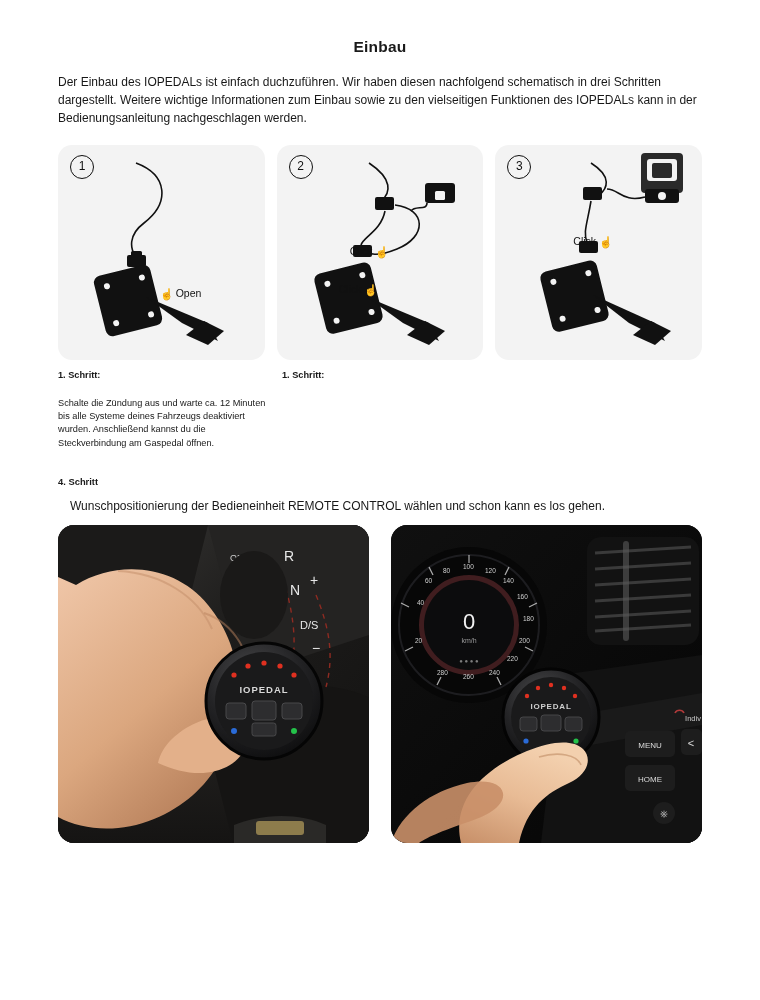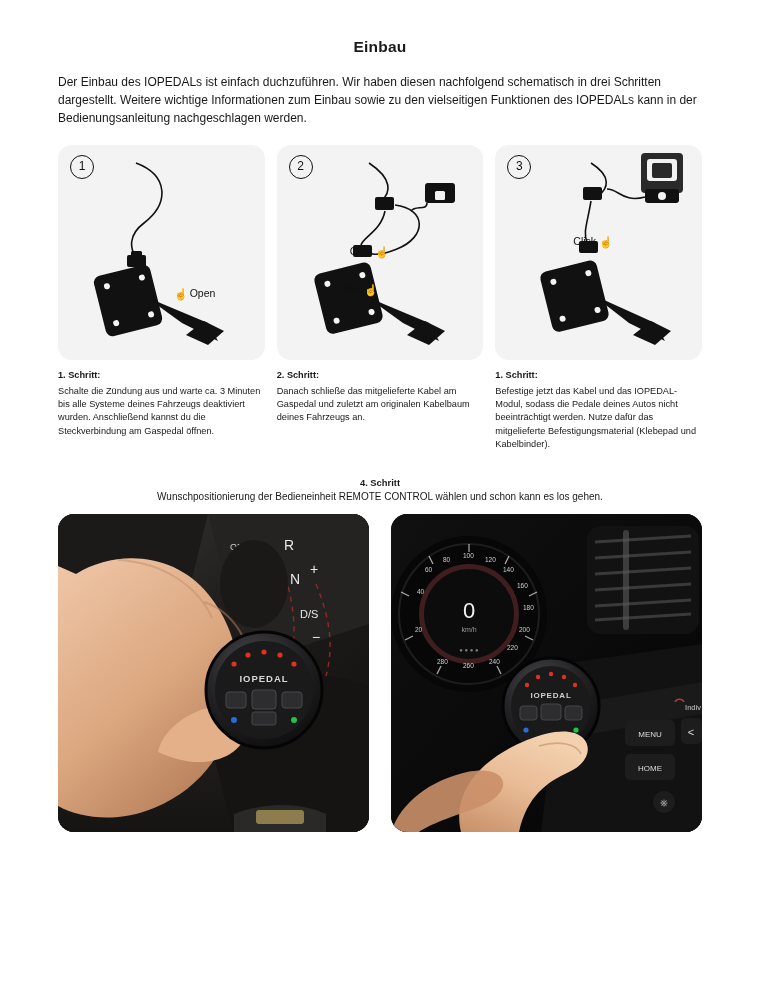--- a/index.html
+++ b/index.html
@@ -68,21 +68,21 @@
     top: 0;
     left: 0;
   }
   .panel-label {
     position: absolute;
     font-size: 10.5px;
     color: #111;
     white-space: nowrap;
     margin-top: 48px;
   }
-  .lbl-open  { left: 116px; top: 94px; }
+  .lbl-open  { left: 102px; top: 94px; }
   .lbl-click1 { left: 73px;  top: 52px; }
   .lbl-click2 { left: 62px;  top: 90px; }
   .lbl-click3 { left: 78px;  top: 42px; }
 
   .hand-glyph {
     display: inline-block;
     transform: translateY(1px);
     margin-right: 2px;
     font-size: 11px;
   }
@@ -95,35 +95,34 @@
   }
   .caption {
     width: 212px;
     font-size: 9.2px;
     line-height: 1.42;
     color: #181818;
   }
   .caption .hd {
     font-weight: bold;
     display: block;
-    margin-bottom: 3px;
+    margin-bottom: 15px;
   }
   
   .step4 {
     margin-top: 26px;
-    text-align: center;
   }
   .step4 .hd {
     font-size: 9.4px;
     font-weight: bold;
     margin: 0 0 3px 0;
   }
   .step4 .txt {
-    font-size: 10px;
-    margin: 0;
+    font-size: 12px;
+    margin: 12px;
     color: #181818;
   }
   .photos {
     display: flex;
     gap: 22px;
     margin-top: 12px;
   }
   .photo {
     width: 311px;
     height: 318px;
@@ -231,29 +230,24 @@
       </svg>
       <div class="panel-label lbl-click3">
         <span>Click</span> <span class="hand-glyph">☝</span>
       </div>
     </div>
   </div>
 
   <div class="captions">
     <div class="caption">
       <span class="hd">1. Schritt:</span>
-      <span>Schalte die Zündung aus und warte ca. 3 Minuten bis alle Systeme deines Fahrzeugs deaktiviert wurden. Anschließend kannst du die Steckverbindung am Gaspedal öffnen.</span>
-    </div>
-    <div class="caption">
-      <span class="hd">2. Schritt:</span>
-      <span>Danach schließe das mitgelieferte Kabel am Gaspedal und zuletzt am originalen Kabelbaum deines Fahrzeugs an.</span>
+      <span>Schalte die Zündung aus und warte ca. 12 Minuten bis alle Systeme deines Fahrzeugs deaktiviert wurden. Anschließend kannst du die Steckverbindung am Gaspedal öffnen.</span>
     </div>
     <div class="caption">
       <span class="hd">1. Schritt:</span>
-      <span>Befestige jetzt das Kabel und das IOPEDAL-Modul, sodass die Pedale deines Autos nicht beeinträchtigt werden. Nutze dafür das mitgelieferte Befestigungsmaterial (Klebepad und Kabelbinder).</span>
     </div>
   </div>
 
   <div class="step4">
     <p class="hd">4. Schritt</p>
     <p class="txt">Wunschpositionierung der Bedieneinheit REMOTE CONTROL wählen und schon kann es los gehen.</p>
   </div>
 
   <div class="photos">
 

